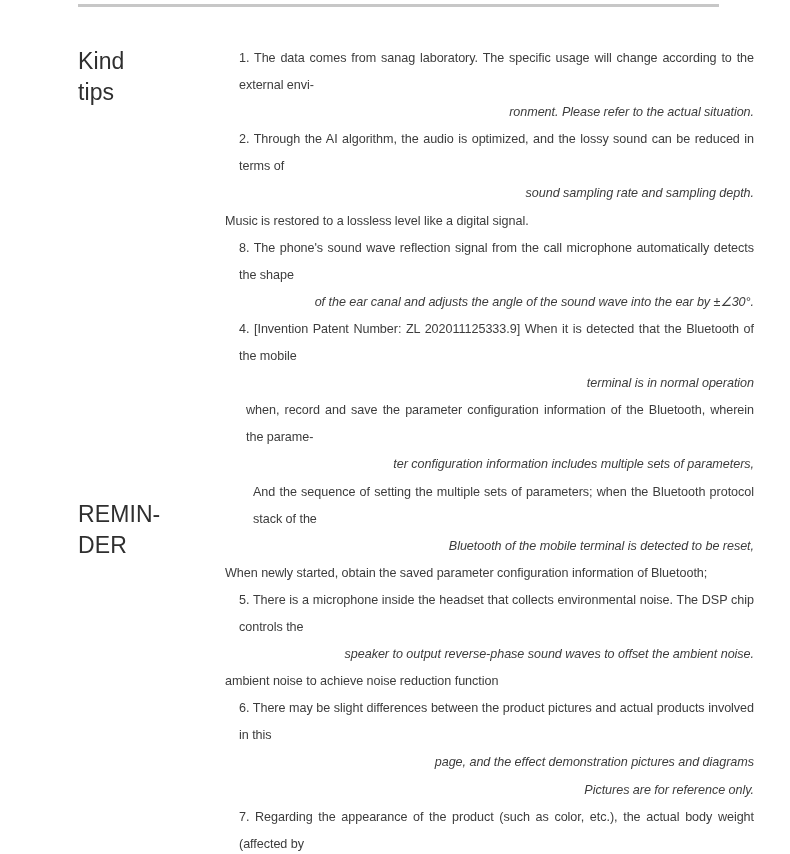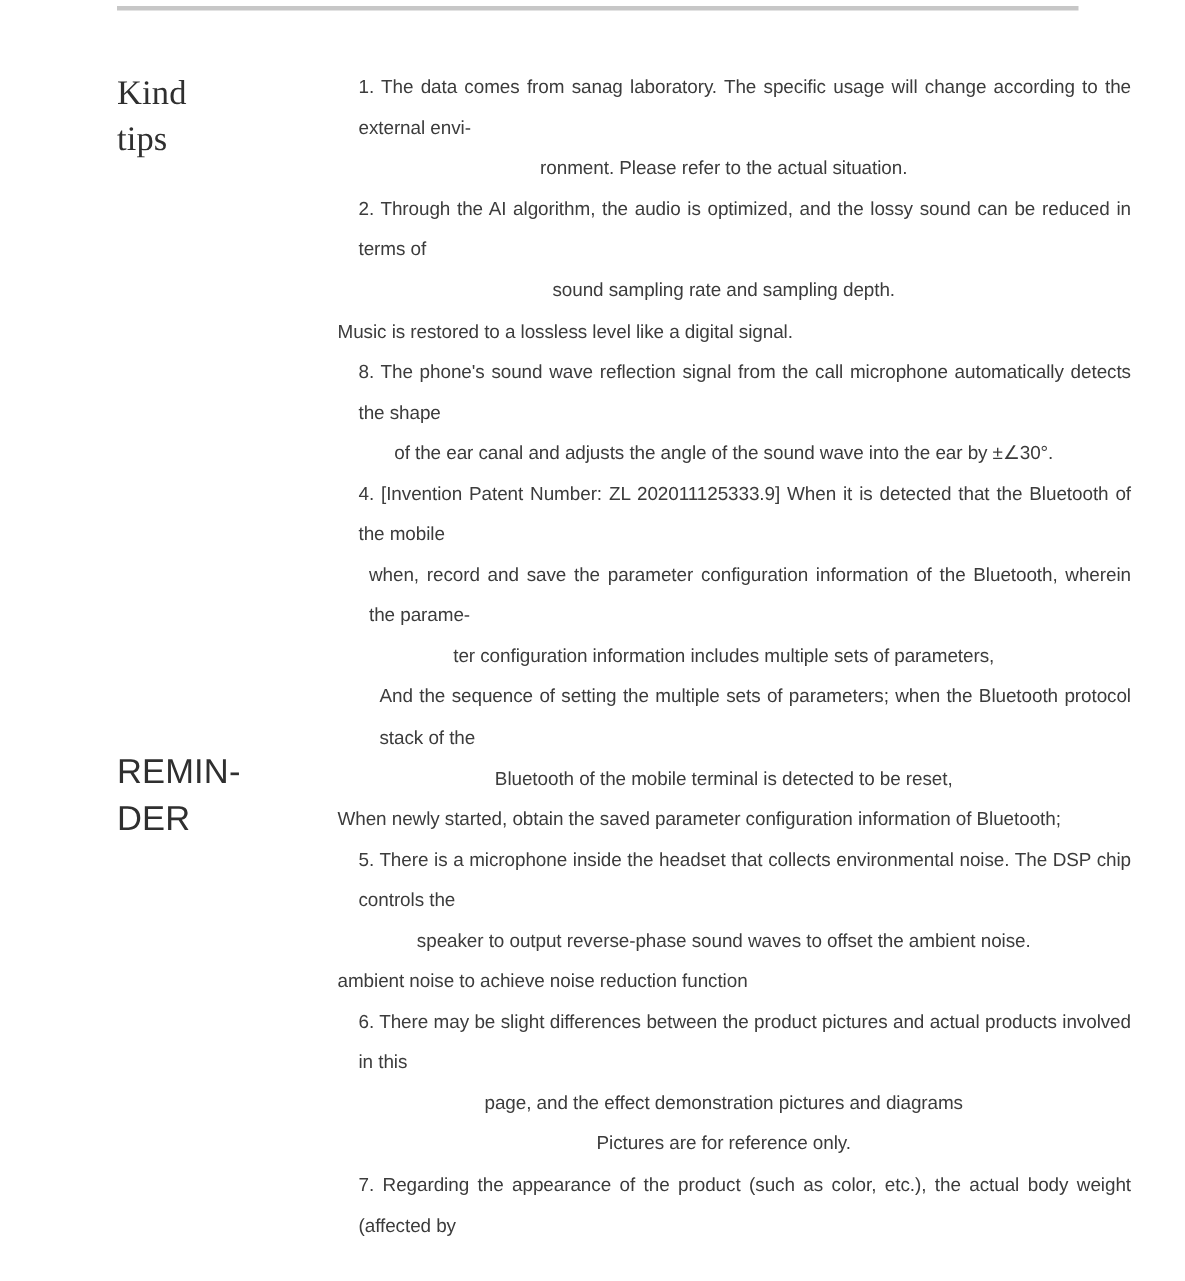--- a/index.html
+++ b/index.html
@@ -40,40 +40,40 @@
     position: absolute;
     left: 78px;
     width: 120px;
     font-size: 23px;
     line-height: 31px;
     color: #2f2f2f;
     font-weight: 400;
     letter-spacing: 0.1px;
     white-space: pre-line;
   }
-  #heading-kind-tips { top: 46px; font-family: Liberation Serif, serif; }
+  #heading-kind-tips { top: 46px; }
   #heading-reminder  { top: 499px; }
 
   
   #notes {
     position: absolute;
     left: 211px;
     top: 45px;
     width: 543px;
   }
   .note-line {
     font-size: 12.6px;
     line-height: 27.1px;
     color: #3c3c3c;
     text-align: justify;
     text-justify: inter-word;
     white-space: pre-wrap;
     letter-spacing: -0.05px;
   }
-  .note-line.flush   { text-align: center; }
+  .note-line.flush   { text-align: right; font-style: italic; }
   .note-line.indent  { padding-left: 14px; text-align: left; }
   .note-line.indent-sm { padding-left: 7px; }
   .note-line.just    { text-align: justify; margin-left: 28px; }
 </style>
 </head>
 <body>
 
 <div id="page">
 
   <div id="top-rule"></div>
@@ -86,20 +86,21 @@
 
   <div id="notes">
       <div class="note-line just">1. The data comes from sanag laboratory. The specific usage will change according to the external envi-</div>
       <div class="note-line flush">ronment. Please refer to the actual situation.</div>
       <div class="note-line just">2. Through the AI algorithm, the audio is optimized, and the lossy sound can be reduced in terms of</div>
       <div class="note-line flush">sound sampling rate and sampling depth.</div>
       <div class="note-line indent">Music is restored to a lossless level like a digital signal.</div>
       <div class="note-line just">8. The phone's sound wave reflection signal from the call microphone automatically detects the shape</div>
       <div class="note-line flush">of the ear canal and adjusts the angle of the sound wave into the ear by ±∠30°.</div>
       <div class="note-line just">4. [Invention Patent Number: ZL 202011125333.9] When it is detected that the Bluetooth of the mobile</div>
+      <div class="note-line flush">terminal is in normal operation</div>
       <div class="note-line just indent-sm">when, record and save the parameter configuration information of the Bluetooth, wherein the parame-</div>
       <div class="note-line flush">ter configuration information includes multiple sets of parameters,</div>
       <div class="note-line just indent">And the sequence of setting the multiple sets of parameters; when the Bluetooth protocol stack of the</div>
       <div class="note-line flush">Bluetooth of the mobile terminal is detected to be reset,</div>
       <div class="note-line indent">When newly started, obtain the saved parameter configuration information of Bluetooth;</div>
       <div class="note-line just">5. There is a microphone inside the headset that collects environmental noise. The DSP chip controls the</div>
       <div class="note-line flush">speaker to output reverse-phase sound waves to offset the ambient noise.</div>
       <div class="note-line indent">ambient noise to achieve noise reduction function</div>
       <div class="note-line just">6. There may be slight differences between the product pictures and actual products involved in this</div>
       <div class="note-line flush">page, and the effect demonstration pictures and diagrams</div>

